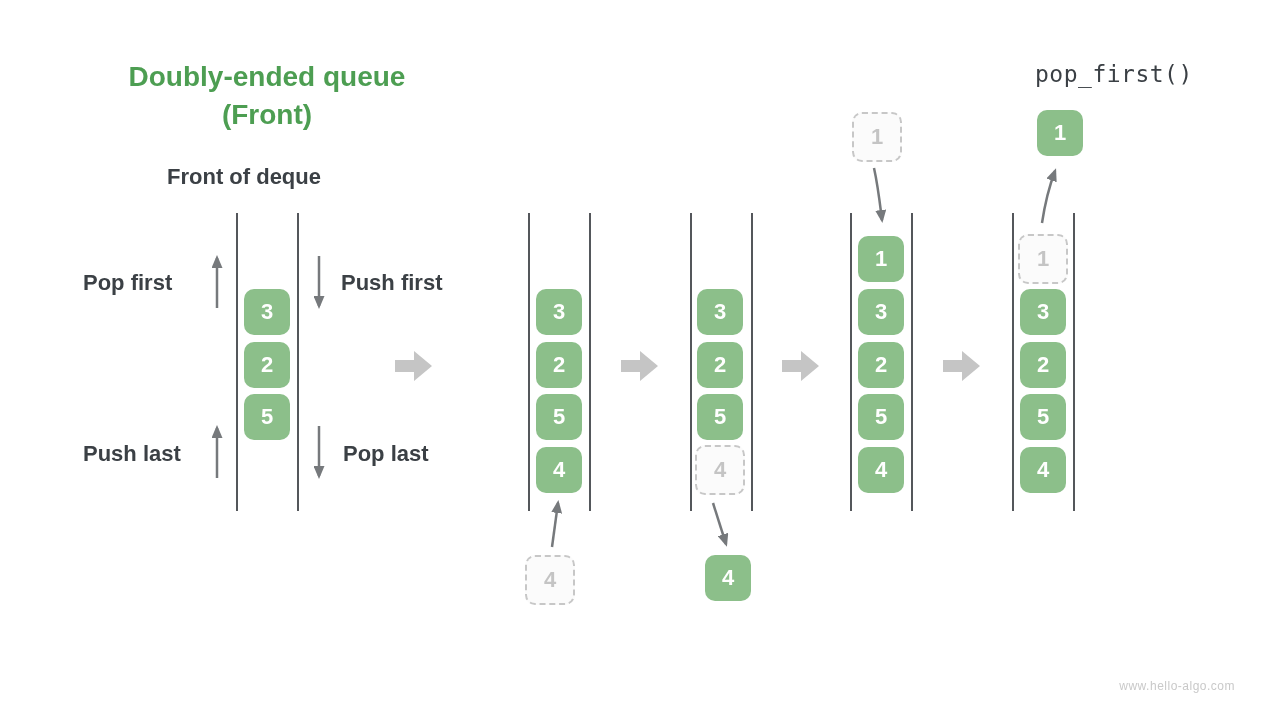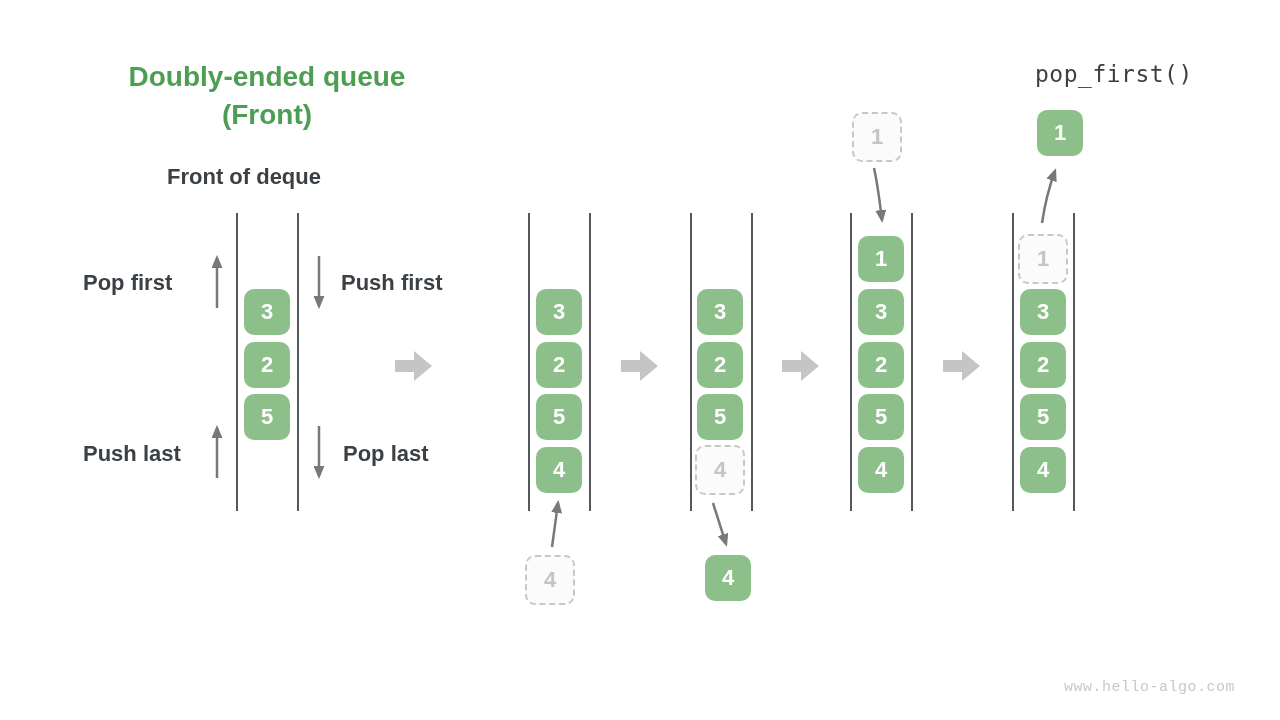--- a/index.html
+++ b/index.html
@@ -39,21 +39,21 @@
   .s0 { top:236px; } .s1 { top:289px; } .s2 { top:342px; } .s3 { top:394px; } .s4 { top:447px; }
 
   .code {
     position:absolute; color:#3b4045; font-family:"DejaVu Sans Mono", monospace;
     font-size:23px; white-space:nowrap; letter-spacing:0.5px;
   }
   .code .green { color:#4d9e52; font-weight:bold; }
 
   .watermark {
     position:absolute; right:45px; top:679px; color:#c9c9c9;
-    font-family:Liberation Mono, monospace; font-size:15px; letter-spacing:0.5px;
+    font-family:Liberation Sans, sans-serif; font-size:12px; letter-spacing:0.5px;
   }
 </style>
 </head>
 <body>
 
 <div class="canvas">
 
   <svg class="overlay" width="1280" height="720" viewBox="0 0 1280 720">
     <defs>
       <marker id="ah" markerUnits="userSpaceOnUse" markerWidth="13" markerHeight="11" refX="10" refY="5.5" orient="auto">

